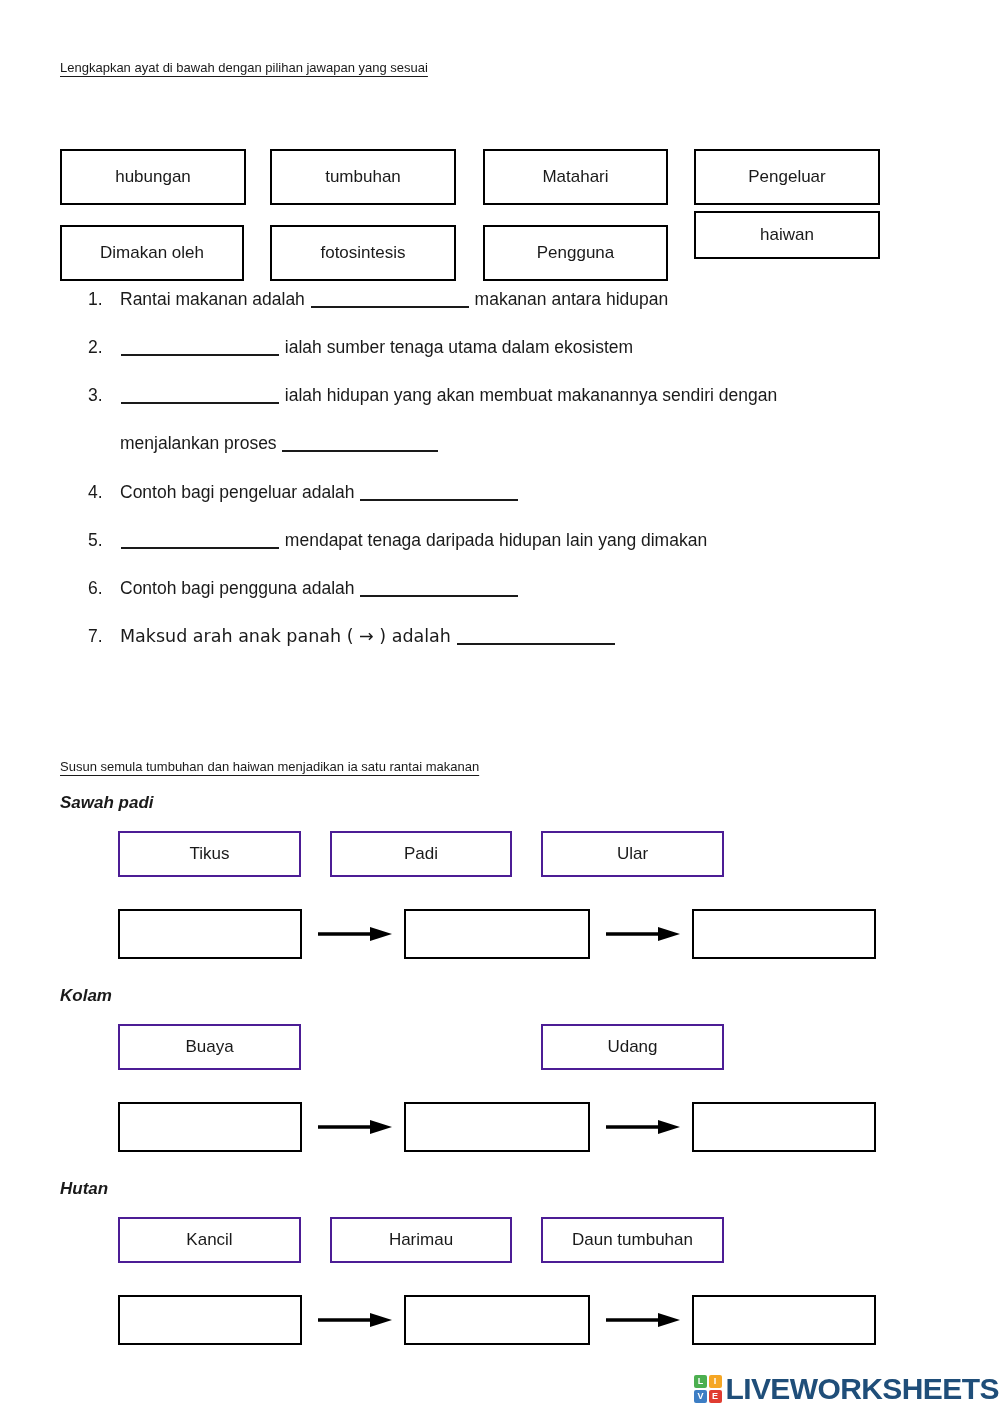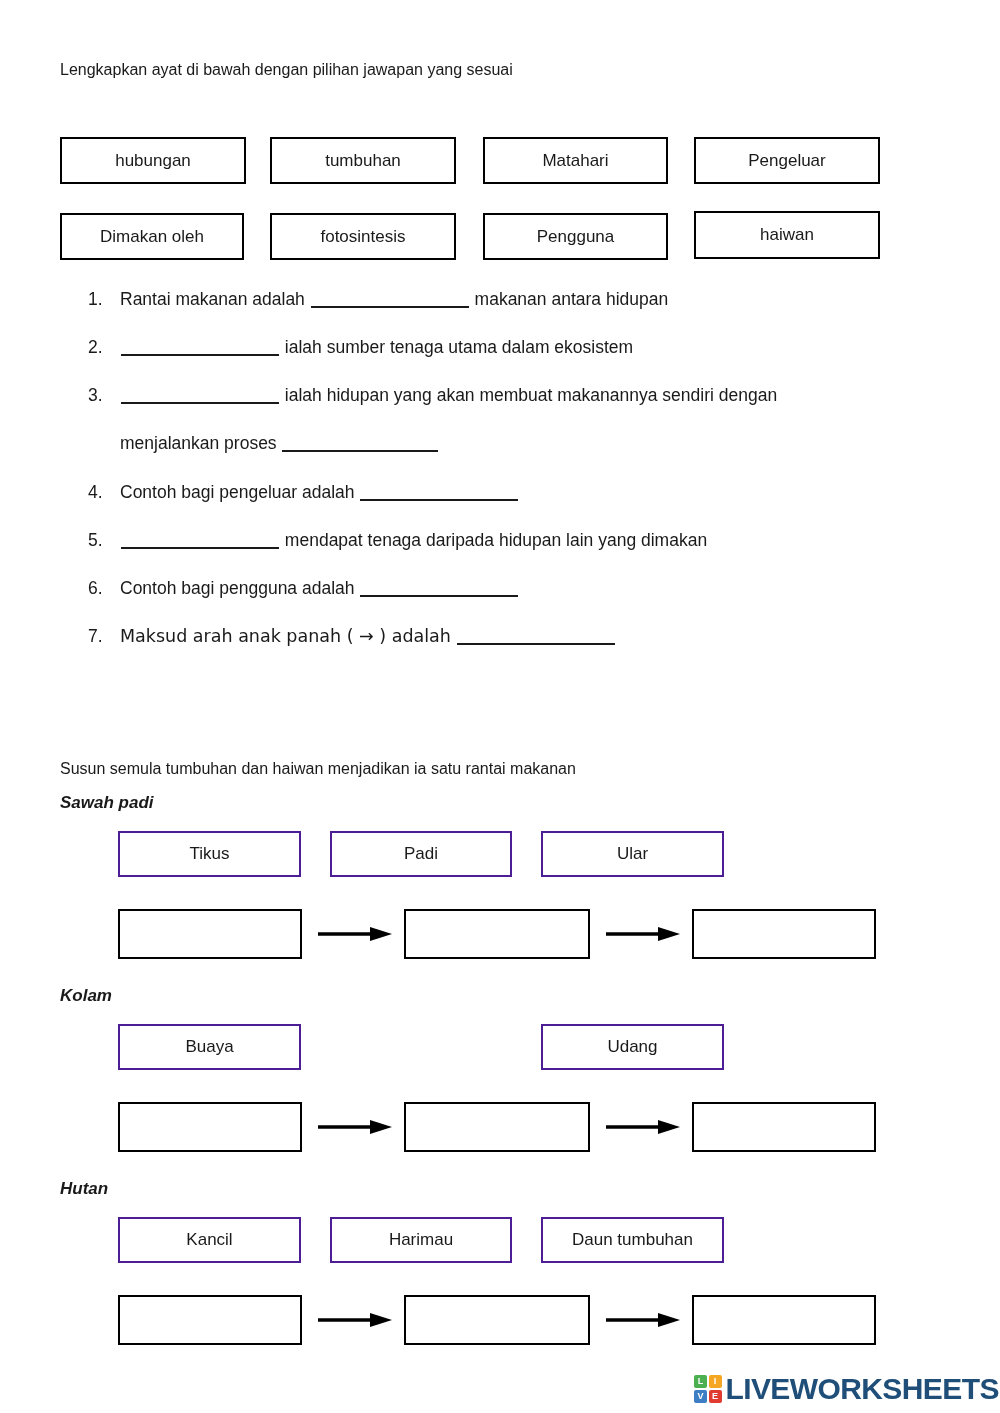--- a/index.html
+++ b/index.html
@@ -20,45 +20,46 @@
   .page {
     position: relative;
     width: 1000px;
     height: 1413px;
     box-sizing: border-box;
   }
 
   
   .section-heading {
     position: absolute;
-    font-size: 16px;
+    font-size: 13px;
     line-height: 1.2;
     color: #1a1a1a;
+    text-decoration: underline;
     text-underline-offset: 4px;
     white-space: nowrap;
   }
   #heading-1 { left: 60px; top: 60px; }
   #heading-2 { left: 60px; top: 759px; }
 
   
   .wordbank {
     position: absolute;
     left: 60px;
     top: 133px;
     width: 880px;
   }
   .wb-row {
     position: relative;
     height: 52px;
     margin-bottom: 24px;
   }
   .wb-box {
     position: absolute;
-    top: 4px;
-    height: 47px;
+    top: 16px;
+    height: 56px;
     box-sizing: border-box;
     border: 2px solid #000000;
     background: #ffffff;
     display: flex;
     align-items: center;
     justify-content: center;
     font-size: 17px;
     color: #1a1a1a;
     white-space: nowrap;
   }

